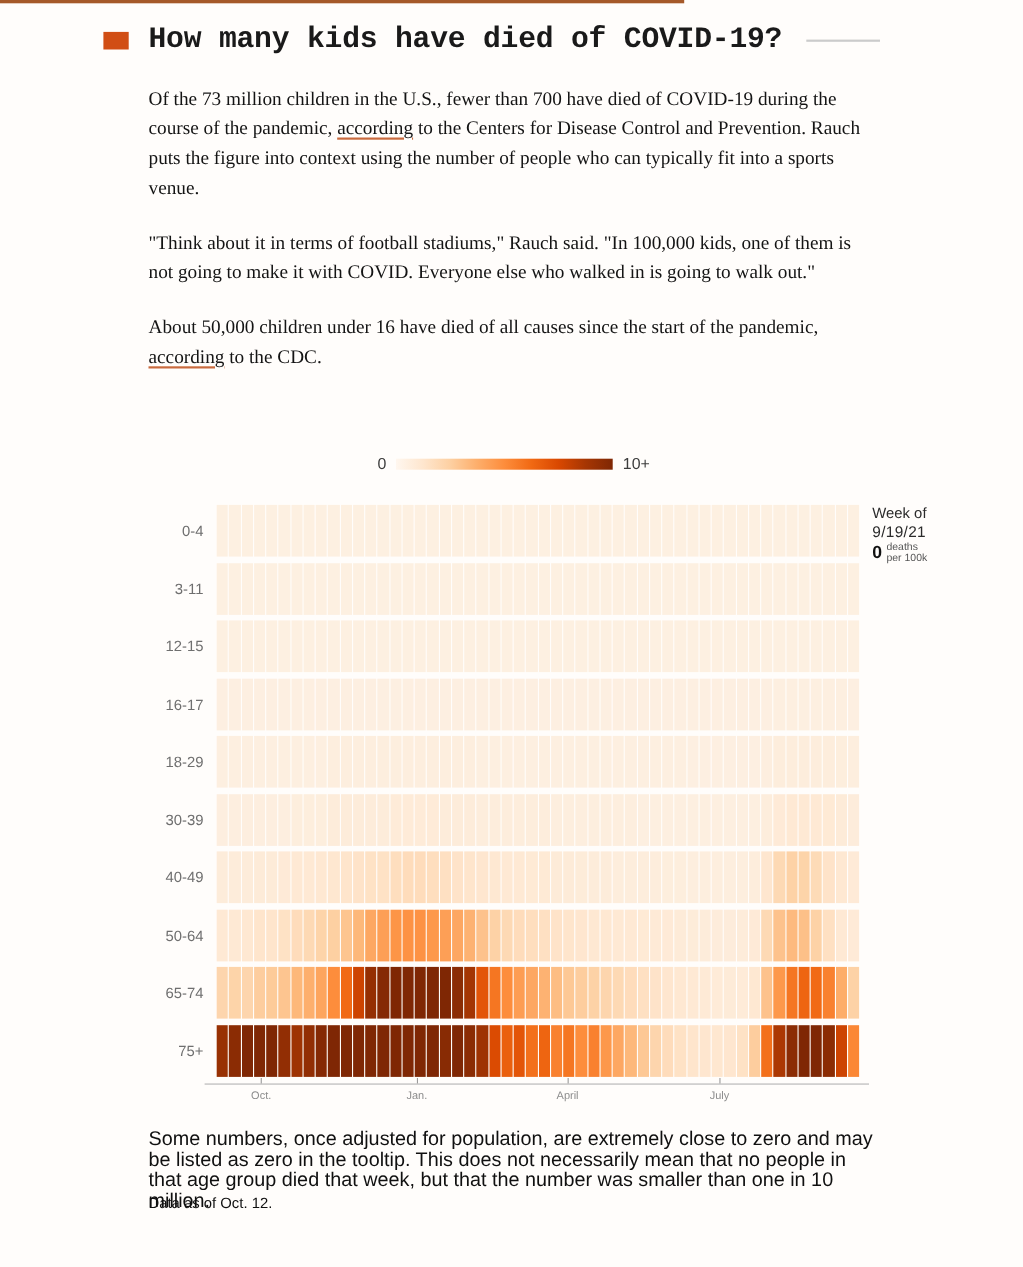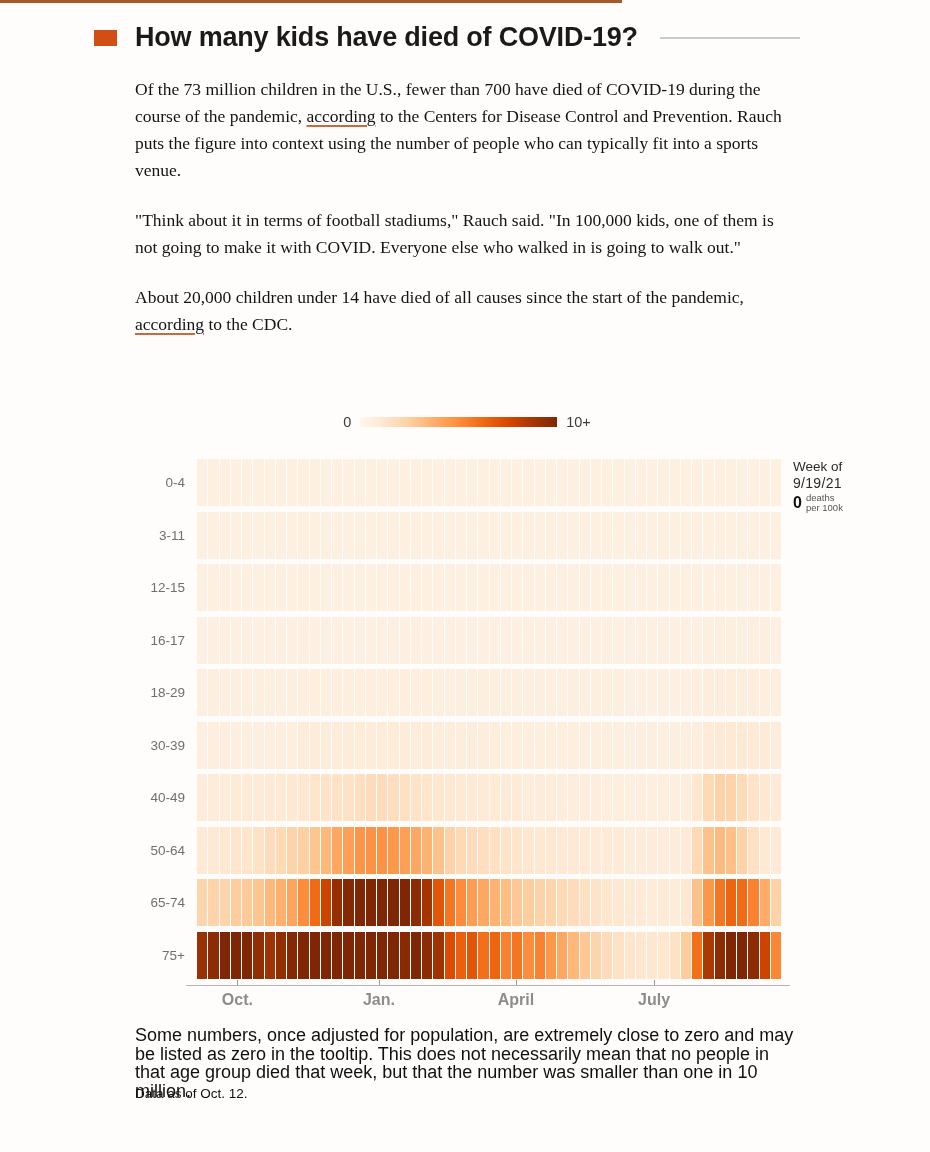--- a/index.html
+++ b/index.html
@@ -2,21 +2,21 @@
 <html><head>
 <meta charset="utf-8">
 <style>
   html,body{margin:0;padding:0;background:#ffffff;}
   .page{position:relative;width:930px;height:1152px;background:#fffdfb;overflow:hidden;
         font-family:"Liberation Sans",sans-serif;}
   .top-bar{position:absolute;left:0;top:0;height:3px;background:#a5592a;}
   
   .headline-row{position:absolute;left:94px;top:22px;width:706px;display:flex;align-items:center;}
   .bullet{width:23px;height:16px;background:#d14e14;flex:0 0 auto;margin-right:18px;}
-  .headline{font-family:Liberation Sans, sans-serif;font-weight:700;font-size:27px;color:#1a1a1a;
+  .headline{font-family:Liberation Mono, monospace;font-weight:700;font-size:27px;color:#1a1a1a;
             letter-spacing:-0.2px;white-space:nowrap;margin:0;}
   .headline-rule{flex:1 1 auto;height:2px;background:#cbcbcb;margin-left:22px;min-width:40px;}
   
   .article-body{position:absolute;left:135px;top:76px;width:664px;}
   .body-para{font-family:"Liberation Serif",serif;font-size:17.5px;line-height:27px;color:#141414;
              margin:0 0 23px 0;}
   .inline-link{color:#141414;text-decoration:underline;text-decoration-color:#c96a3e;
                text-decoration-thickness:1.5px;text-underline-offset:3px;cursor:pointer;}
   
   .chart-title{position:absolute;left:135px;top:387px;width:664px;text-align:center;
@@ -29,21 +29,21 @@
   .heatmap{position:absolute;left:135px;top:459px;width:664px;}
   .hm-row{display:flex;align-items:stretch;height:47px;margin-bottom:5.5px;}
   .hm-row:last-child{margin-bottom:0;}
   .hm-label{flex:0 0 50px;margin-right:12px;color:#6f6f6f;font-size:13.5px;
             display:flex;align-items:center;justify-content:flex-end;}
   .hm-grid{flex:0 0 584px;display:grid;grid-template-columns:repeat(52,1fr);column-gap:1px;}
   .hm-cell{height:100%;}
   
   .axis-line{position:absolute;left:186px;top:985px;width:604px;border-top:1px solid #b3b3b3;}
   .axis-tick{position:absolute;top:980px;width:1px;height:5px;background:#9a9a9a;}
-  .axis-label{position:absolute;top:991px;transform:translateX(-50%);font-size:16px;color:#8c8c8c;font-weight:bold;}
+  .axis-label{position:absolute;top:991px;transform:translateX(-50%);font-size:10px;color:#8c8c8c;}
   
   .annotation{position:absolute;left:793px;top:458px;width:132px;color:#2b2b2b;}
   .anno-line1{font-size:13.5px;line-height:17px;}
   .anno-line2{font-size:14px;line-height:17px;letter-spacing:0.3px;}
   .anno-value-row{display:flex;align-items:center;gap:4px;margin-top:1px;}
   .anno-value{font-size:16px;font-weight:700;color:#111;line-height:14px;}
   .anno-unit{font-size:9.5px;color:#555;line-height:9.5px;}
   
   .footnote{position:absolute;left:135px;top:1026px;width:668px;font-size:18px;
             line-height:18.5px;color:#101010;}
@@ -58,21 +58,21 @@
 
   <div class="headline-row">
     <div class="bullet"></div>
     <h1 class="headline">How many kids have died of COVID-19?</h1>
     <div class="headline-rule"></div>
   </div>
 
   <div class="article-body">
       <p class="body-para"><span>Of the 73 million children in the U.S., fewer than 700 have died of COVID-19 during the course of the pandemic, </span><a class="inline-link">according</a><span> to the Centers for Disease Control and Prevention. Rauch puts the figure into context using the number of people who can typically fit into a sports venue.</span></p>
       <p class="body-para"><span>"Think about it in terms of football stadiums," Rauch said. "In 100,000 kids, one of them is not going to make it with COVID. Everyone else who walked in is going to walk out."</span></p>
-      <p class="body-para"><span>About 20,000 children under 14 have died of all causes since the start of the pandemic, </span><a class="inline-link">according</a><span> to the CDC.</span></p>
+      <p class="body-para"><span>About 50,000 children under 16 have died of all causes since the start of the pandemic, </span><a class="inline-link">according</a><span> to the CDC.</span></p>
     </div>
 
 
   <div class="legend">
     <span>0</span>
     <span class="legend-bar"></span>
     <span>10+</span>
   </div>
 
   <div class="heatmap">

